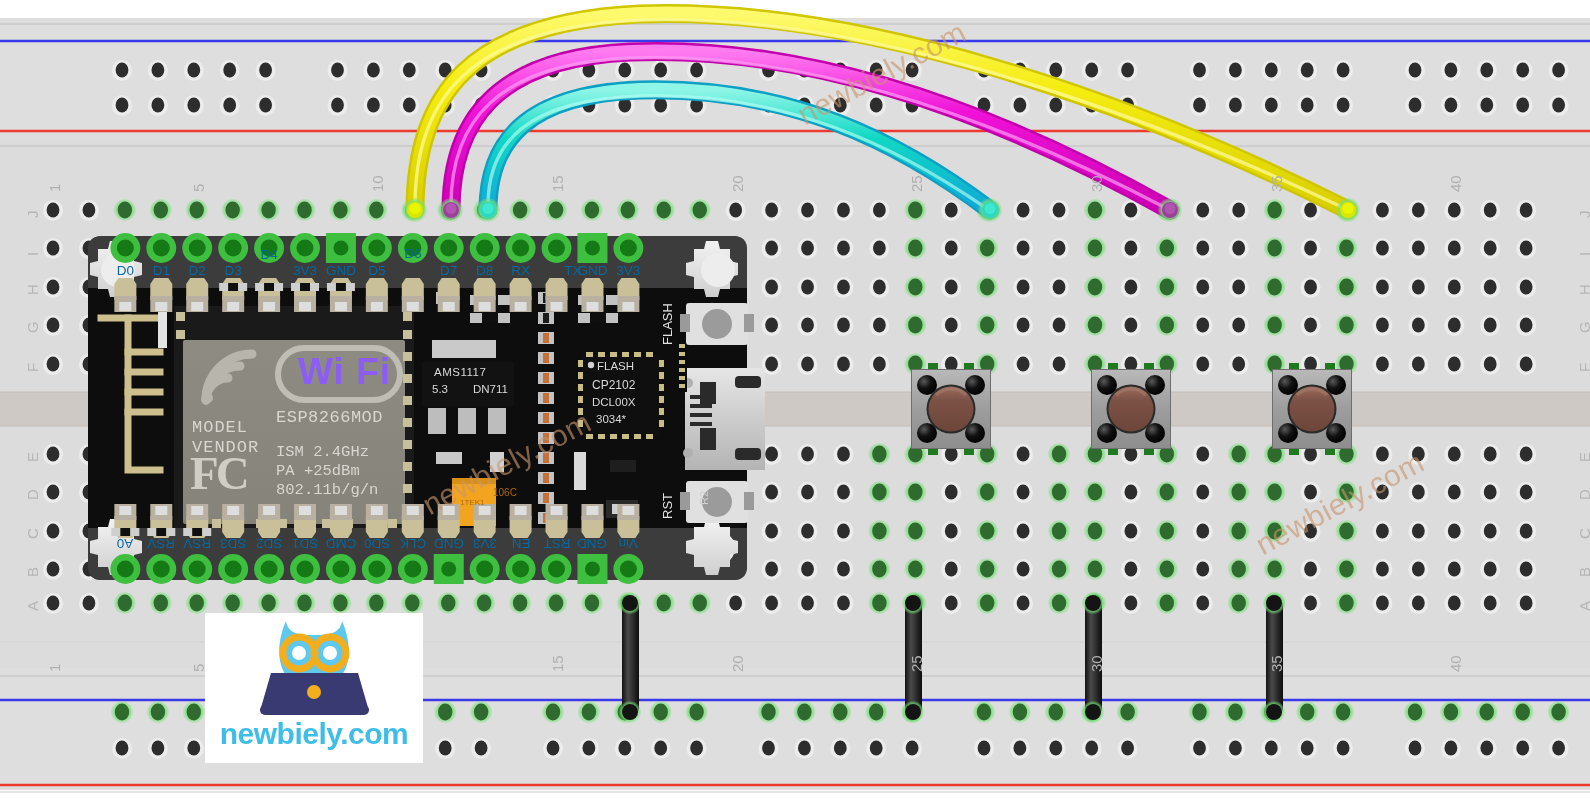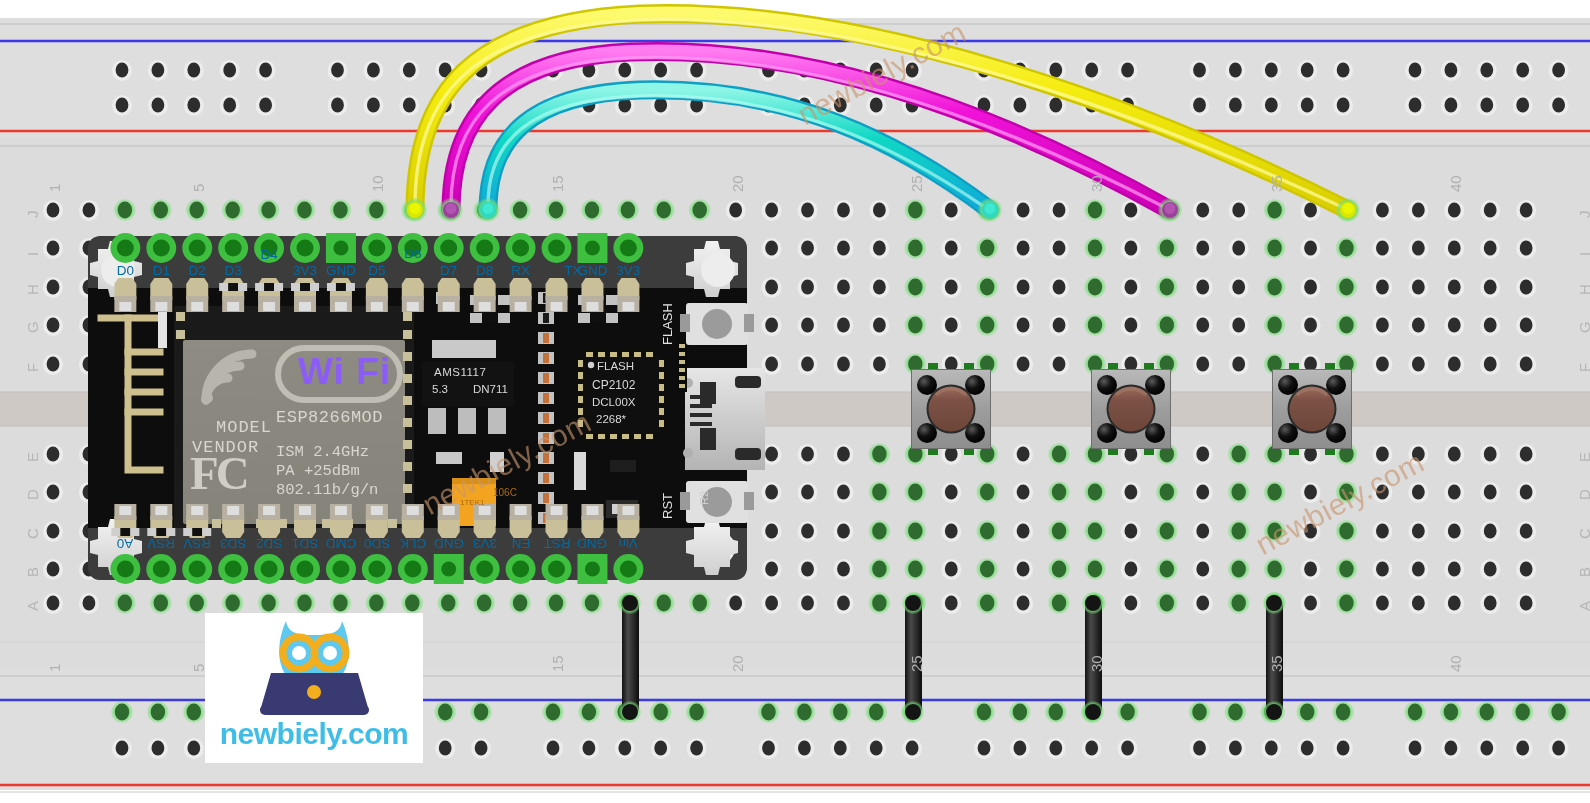--- a/index.html
+++ b/index.html
@@ -1878,37 +1878,37 @@
           <circle cx="1274" cy="712" r="8" fill="#141414"></circle>
         </g>
     </g>
 
   </svg>
 
   <div class="wm" id="wm1">newbiely.com</div>
   <div class="wm" id="wm2">newbiely.com</div>
   <div class="wm" id="wm3">newbiely.com</div>
 
-  <div class="modtxt" style="left:192px; top:418px; font-size:17px; letter-spacing:1px;margin-left:24px;">MODEL</div>
+  <div class="modtxt" style="left:192px; top:418px; font-size:17px; letter-spacing:1px;">MODEL</div>
   <div class="modtxt" style="left:192px; top:438px; font-size:17px; letter-spacing:1px;">VENDOR</div>
   <div class="modtxt" style="left:276px; top:408px; font-size:17px; letter-spacing:.5px;">ESP8266MOD</div>
   <div class="modtxt" style="left:276px; top:443px; font-size:15.5px;">ISM  2.4GHz</div>
   <div class="modtxt" style="left:276px; top:462px; font-size:15.5px;">PA   +25dBm</div>
   <div class="modtxt" style="left:276px; top:481px; font-size:15.5px;">802.11b/g/n</div>
   <div style="position:absolute;left:298px;top:351px;font-size:37px;font-weight:700;color:#8b5cf6;font-family:'Liberation Sans',sans-serif;letter-spacing:1px;">Wi Fi</div>
   <div style="position:absolute;left:190px;top:446px;font-size:47px;font-weight:700;color:#cfcdc4;font-family:'Liberation Serif',serif;letter-spacing:-3px;text-align:center;">FC</div>
 
   <div class="chiptxt" style="left:434px; top:366px; font-size:11.5px; letter-spacing:.5px;">AMS1117</div>
   <div class="chiptxt" style="left:432px; top:383px; font-size:11.5px;">5.3</div>
   <div class="chiptxt" style="left:473px; top:383px; font-size:11.5px;">DN711</div>
 
   <div class="chiptxt" style="left:597px; top:360px; font-size:11.5px;">FLASH</div>
   <div class="chiptxt" style="left:592px; top:378px; font-size:12px;">CP2102</div>
   <div class="chiptxt" style="left:592px; top:396px; font-size:11.5px;">DCL00X</div>
-  <div class="chiptxt" style="left:596px; top:413px; font-size:11.5px;">2268*</div>
+  <div class="chiptxt" style="left:596px; top:413px; font-size:11.5px;">3034*</div>
 
   <div style="position:absolute;left:465px;top:487px;font-size:10px;color:#b06a08;font-family:'Liberation Sans',sans-serif;padding-left:28px;">106C</div>
   <div style="position:absolute;left:460px;top:498px;font-size:8px;color:#b06a08;font-family:'Liberation Sans',sans-serif;">1TEK1</div>
 
   <div class="sidetxt" style="left:660px; top:345px;">FLASH</div>
   <div class="sidetxt" style="left:660px; top:519px;">RST</div>
   <div class="sidetxt" style="left:698px; top:505px; font-size:11px; color:#cfcfcf;">R2</div>
 
   <div id="pinlabels-top">
       <div class="pinlbl" style="left: 100.36px; top: 263px; width: 50px;">D0</div>

